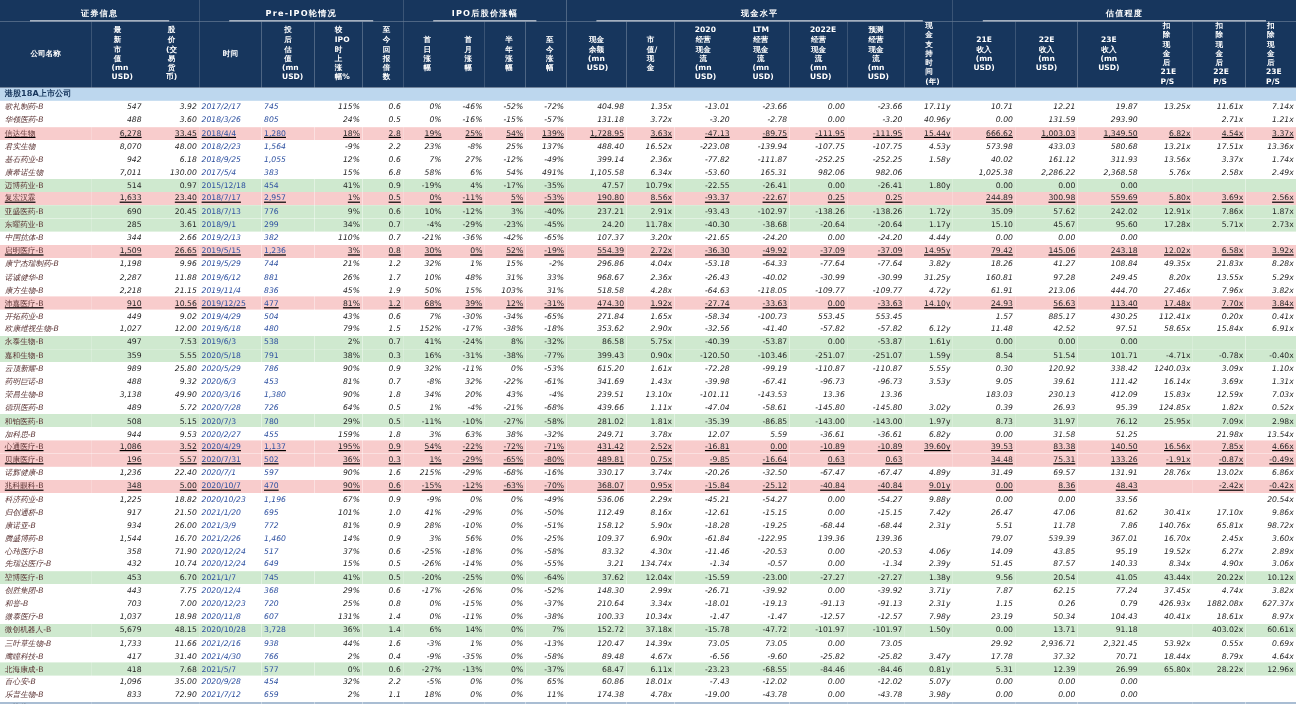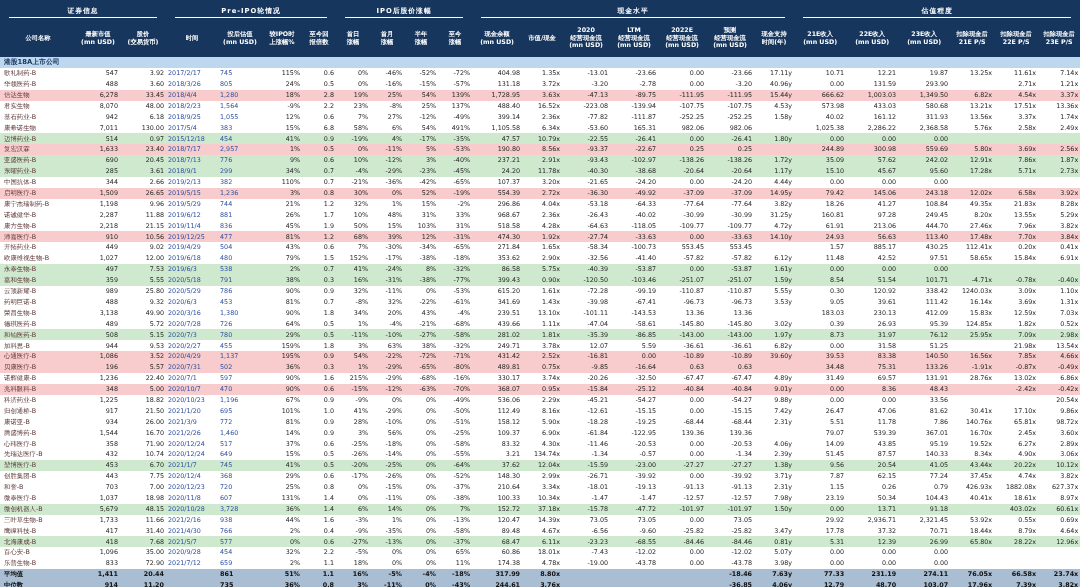--- a/index.html
+++ b/index.html
@@ -4,31 +4,31 @@
 <style>
   :root{
     --header-bg:#17365d; --header-text:#ffffff; --section-bg:#bdd7ee;
     --pink:#f8cccc; --green:#cfe9cf; --summary-bg:#a9bdd3;
     --blue-text:#2d50a0; --name-text:#5a3232; --num-text:#262626;
   }
   html,body{margin:0;padding:0;background:#ffffff;}
   body{width:1080px;height:587px;overflow:hidden;font-family:"DejaVu Sans","Liberation Sans",sans-serif;}
   table{border-collapse:collapse;table-layout:fixed;width:1080px;}
   thead th{background:var(--header-bg);color:var(--header-text);font-weight:bold;
-    font-size:6.3px;line-height:1.25;vertical-align:middle;padding:0 1px;white-space:pre-line;}
+    font-size:6.3px;line-height:1.25;vertical-align:middle;padding:0 17px;white-space:pre-line;}
   tr.group-row th{height:15px;vertical-align:bottom;padding-top:3px;}
   tr.group-row th span{display:block;margin:0 8px;padding-bottom:2px;border-bottom:1px solid #ffffff;
     font-size:6.8px;letter-spacing:1px;}
   tr.col-row th{height:39px;}
   tbody td{font-size:6.4px;height:10.9px;padding:0 2px;color:var(--num-text);
     white-space:nowrap;overflow:hidden;line-height:1;}
   tr.section td{background:var(--section-bg);color:#17365d;font-weight:bold;font-size:6.8px;
     text-align:left;padding-left:4px;height:11px;}
-  tr.white{background:#ffffff;}
-  tr.pink{background:var(--pink);}
+  tr.white{background:#ffffff;font-style:italic;}
+  tr.pink{background:var(--pink);text-decoration:underline;}
   tr.green{background:var(--green);}
   tr.summary{background:var(--summary-bg);}
   tr.summary td{font-weight:bold;color:#111111;}
   td.t-name{text-align:left;color:var(--name-text);padding-left:4px;}
   tr.summary td.t-name{color:#111111;}
   td.t-num{text-align:right;}
   td.t-date{text-align:left;color:var(--blue-text);}
   td.t-val{text-align:left;color:var(--blue-text);}
   tr.summary td.t-val,tr.summary td.t-date{color:#111111;}
 </style>

